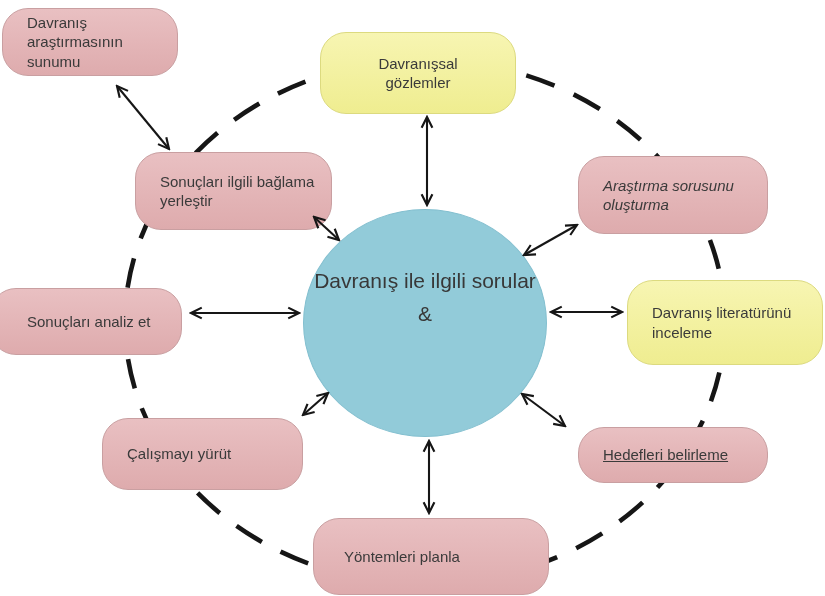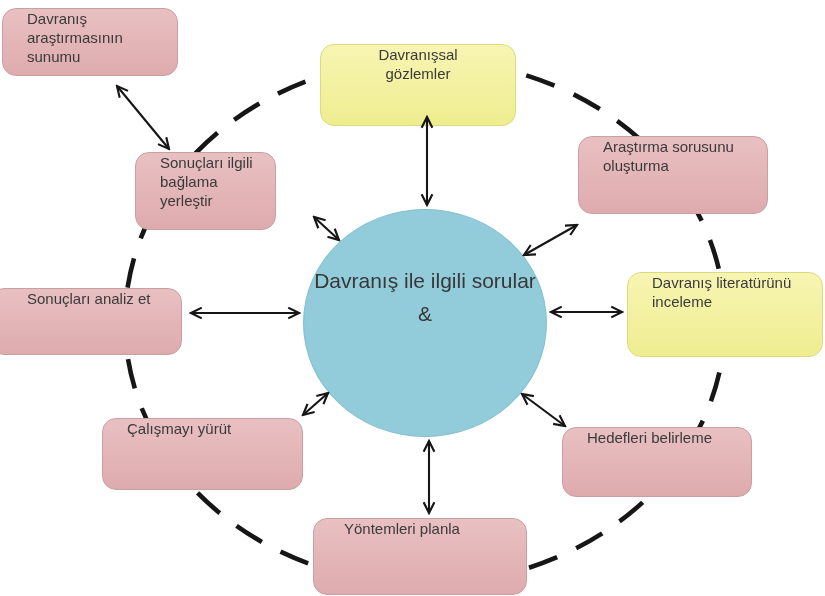--- a/index.html
+++ b/index.html
@@ -9,48 +9,48 @@
     overflow:hidden;
     background:#ffffff;
     font-family:"Liberation Sans", sans-serif;
   }
   svg.layer { position:absolute; left:0; top:0; pointer-events:none; }
   .layer-bg { z-index:0; }
   .layer-arrows { z-index:2; }
 
   .box {
     position:absolute; z-index:1;
-    border-radius:14px;
-    display:flex; 
+    border-radius:26px;
+    display:flex; align-items:center;
     font-size:15px; line-height:1.28; color:#3a3a3a;
     box-sizing:border-box;
   }
   .pink {
     background:linear-gradient(#e9c0c2,#deabad);
     border:1px solid #c99fa1;
   }
   .yellow {
     background:linear-gradient(#f7f5b2,#efed90);
     border:1px solid #dcda7f;
   }
   .box .lbl { display:block; padding:0 12px 0 24px; }
 
   
   .b-presentation   { left:2px;   top:8px;   width:176px; height:68px; }
-  .b-observations   { left:320px; top:44px;  width:196px; height:82px; justify-content:center; }
+  .b-observations   { left:320px; top:32px;  width:196px; height:82px; justify-content:center; }
   .b-observations .lbl { padding:0; max-width:118px; text-align:center; }
-  .b-research-q     { left:578px; top:136px; width:190px; height:78px; }
-  .b-literature     { left:627px; top:272px; width:196px; height:85px; }
-  .b-goals          { left:562px; top:427px; width:190px; height:70px; }
-  .b-methods        { left:313px; top:518px; width:214px; height:77px; }
+  .b-research-q     { left:578px; top:156px; width:190px; height:78px;font-style:italic; }
+  .b-literature     { left:627px; top:280px; width:196px; height:85px; }
+  .b-goals          { left:578px; top:427px; width:190px; height:56px;text-decoration:underline; }
+  .b-methods        { left:313px; top:518px; width:236px; height:77px; }
   .b-methods .lbl   { padding-left:30px; }
   .b-conduct        { left:102px; top:418px; width:201px; height:72px; }
   .b-analyze        { left:-10px; top:288px; width:192px; height:67px; }
   .b-analyze .lbl   { padding-left:36px; }
-  .b-context        { left:135px; top:152px; width:141px; height:78px; }
+  .b-context        { left:135px; top:152px; width:197px; height:78px; }
 
   .circle {
     position:absolute; z-index:1;
     left:303px; top:209px; width:244px; height:228px;
     border-radius:50%;
     background:#92cbd9;
     border:1px solid #83bfcf;
     display:flex; flex-direction:column; justify-content:center; align-items:center;
     text-align:center;
     font-size:21px; line-height:1.55; color:#383838;

